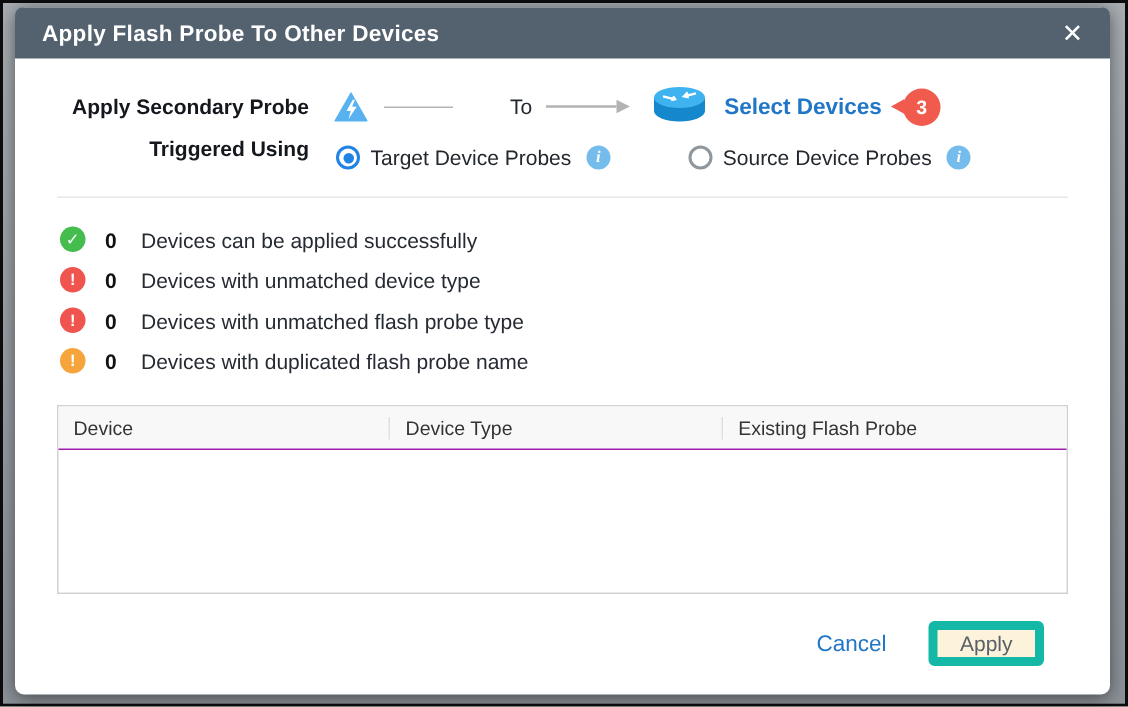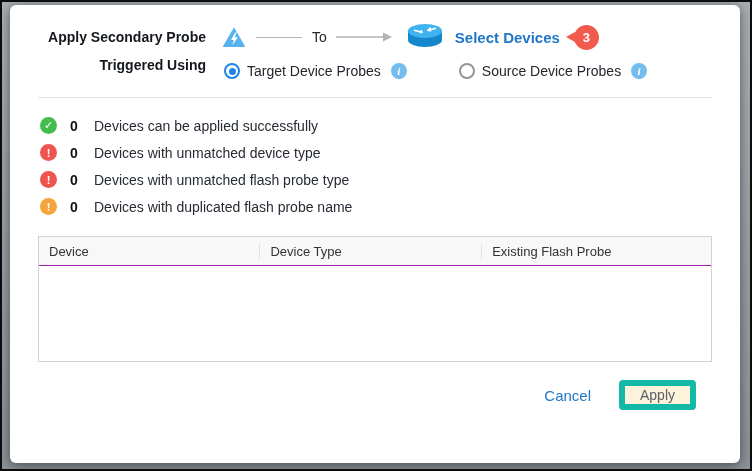--- a/index.html
+++ b/index.html
@@ -39,21 +39,21 @@
 
   
   .probe-row { display: flex; align-items: center; margin-top: 16px; height: 32px; }
   .label-col {
     width: 168px; flex: 0 0 168px; text-align: right;
     font-size: 14px; font-weight: 700; color: #14181d;
   }
   .flash-icon { margin-left: 16px; width: 24px; height: 22px; flex: 0 0 auto; }
   .probe-name { margin-left: 12px; font-size: 14px; color: #2b3138; white-space: nowrap; }
   .plain-line { width: 46px; height: 1px; background: #b3b3b3; margin: 0 10px; }
-  .to-label { font-size: 14px; color: #23272e; }
+  .to-label { font-size: 14px; color: #23272e; margin-left: 28px; }
   .arrow-svg { margin: 0 8px; flex: 0 0 auto; }
   .router-icon { margin: 0 6px 0 4px; flex: 0 0 auto; }
   .select-devices { font-size: 15px; font-weight: 600; color: #2176C7; cursor: pointer; margin-left: 4px; white-space: nowrap; }
   .badge {
     position: relative; margin-left: 14px;
     width: 25px; height: 25px; border-radius: 50%;
     background: #F15B4E; color: #fff;
     font-size: 13px; font-weight: 700;
     display: flex; align-items: center; justify-content: center;
     flex: 0 0 auto;
@@ -125,20 +125,24 @@
     color: #5A6068; font-size: 14px; font-family: "Liberation Sans", sans-serif;
     cursor: pointer; display: flex; align-items: center; justify-content: center;
   }
 </style>
 </head>
 <body>
 
 <div class="frame">
   <div class="dialog">
 
+    <div class="dlg-header">
+      <span class="dlg-title">Apply Flash Probe To Other Devices</span>
+      <span class="close-btn">✕</span>
+    </div>
 
     <div class="dlg-body">
 
       <div class="probe-row">
         <span class="label-col">Apply Secondary Probe</span>
 
         <svg class="flash-icon" viewBox="0 0 24 22">
           <path d="M12 1.2 L23 20.3 Q23.3 21 22.4 21 L1.6 21 Q0.7 21 1 20.3 Z" fill="#58B2F0"></path>
           <polygon points="13.2,6.5 9,14 11.8,14 10.4,19.3 15.8,11.2 12.8,11.2 14.6,6.5" fill="#ffffff"></polygon>
         </svg>

